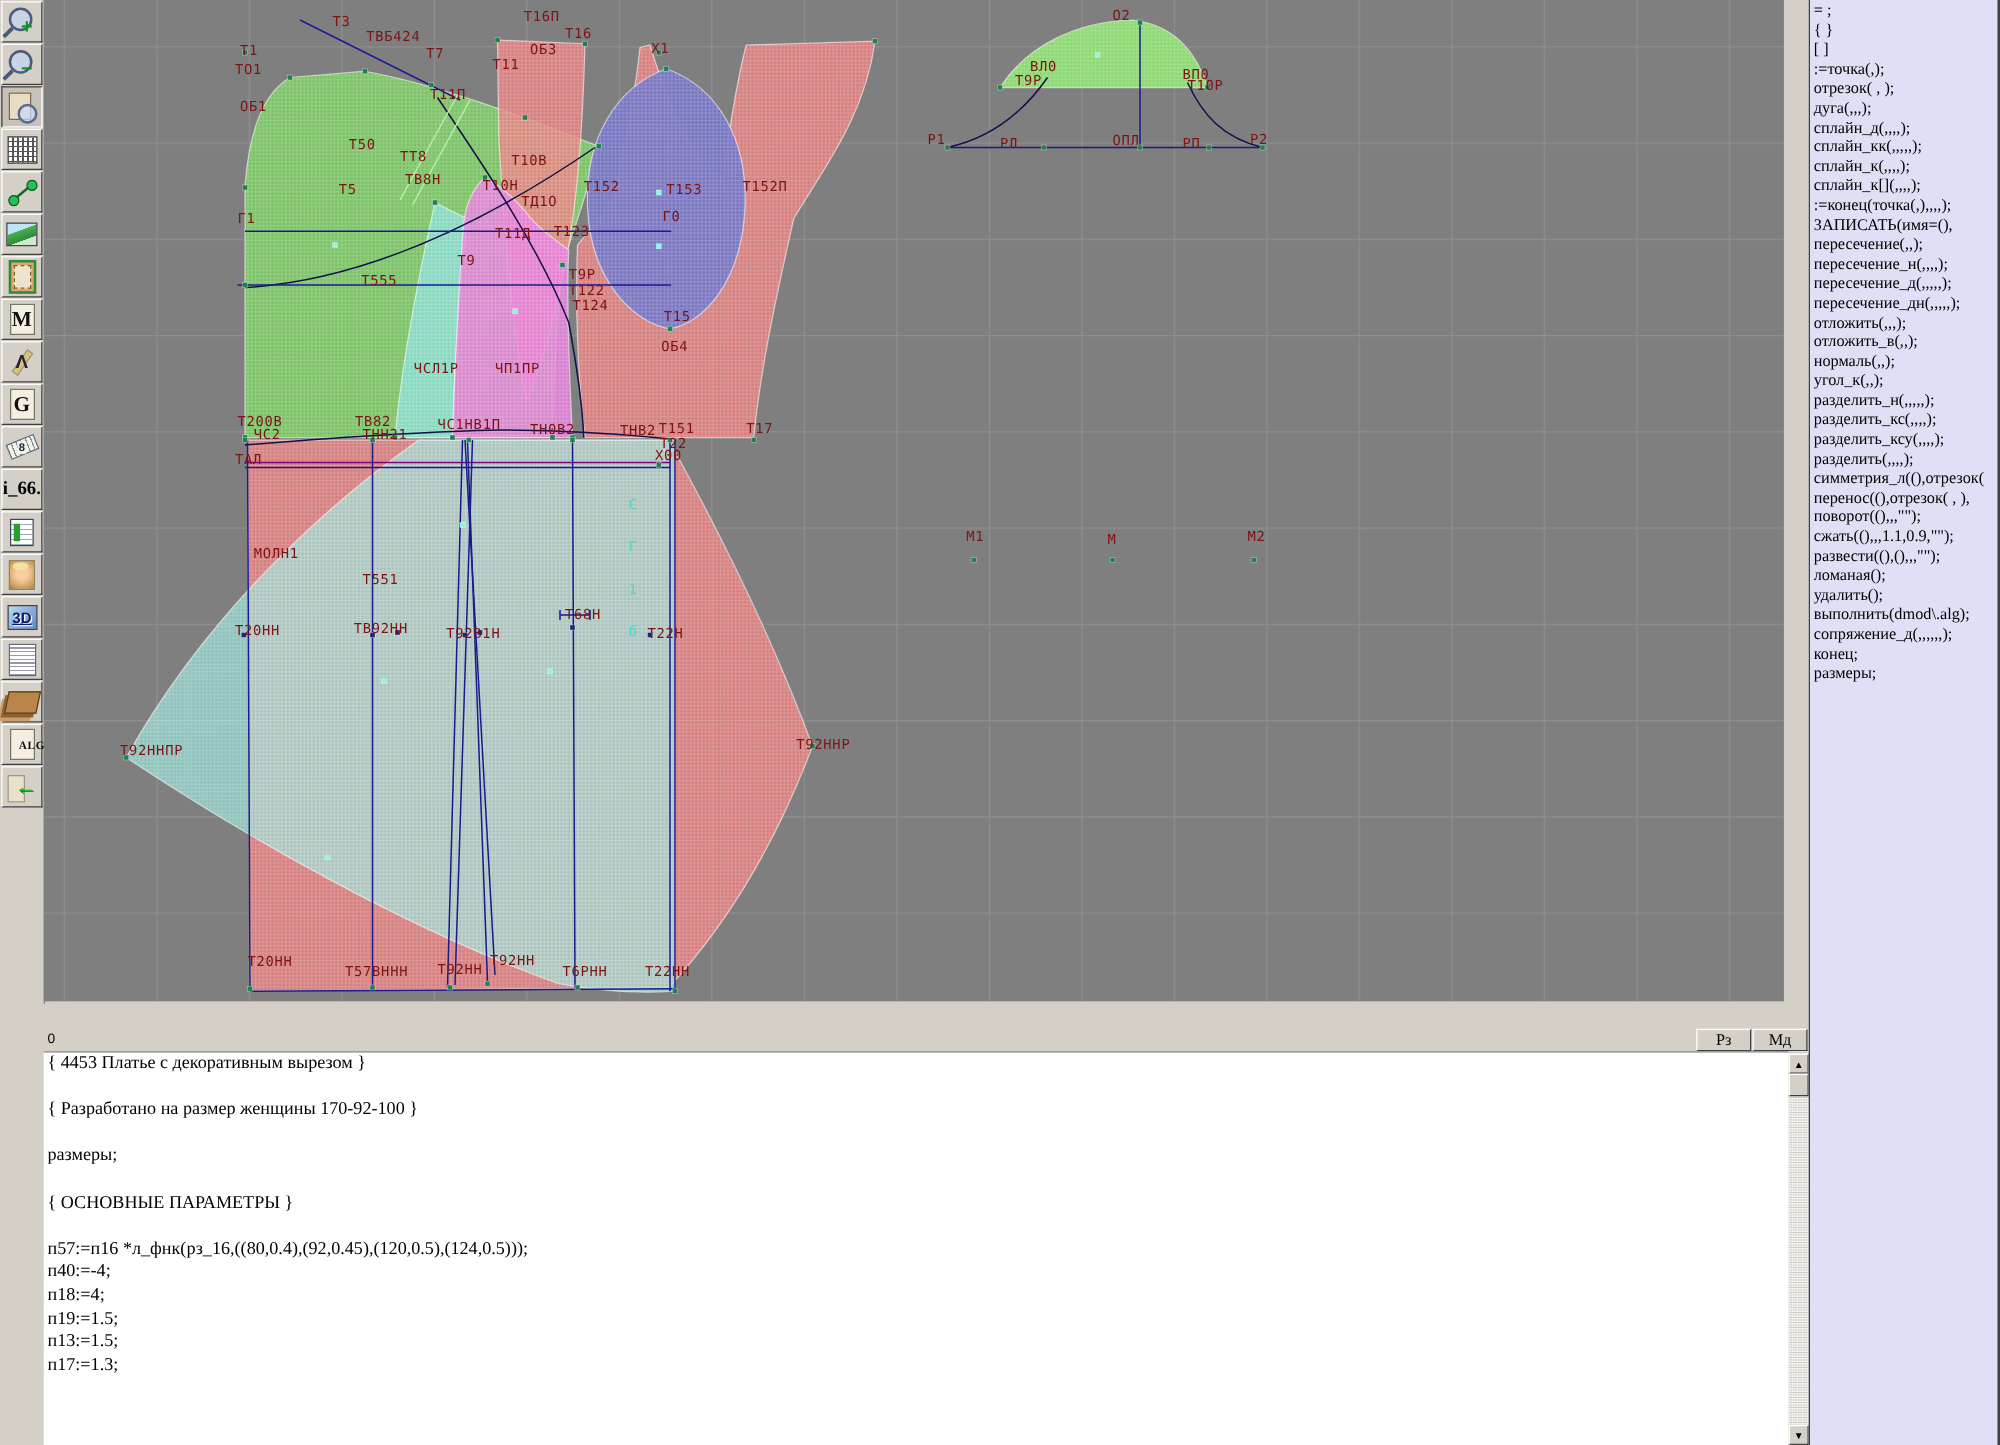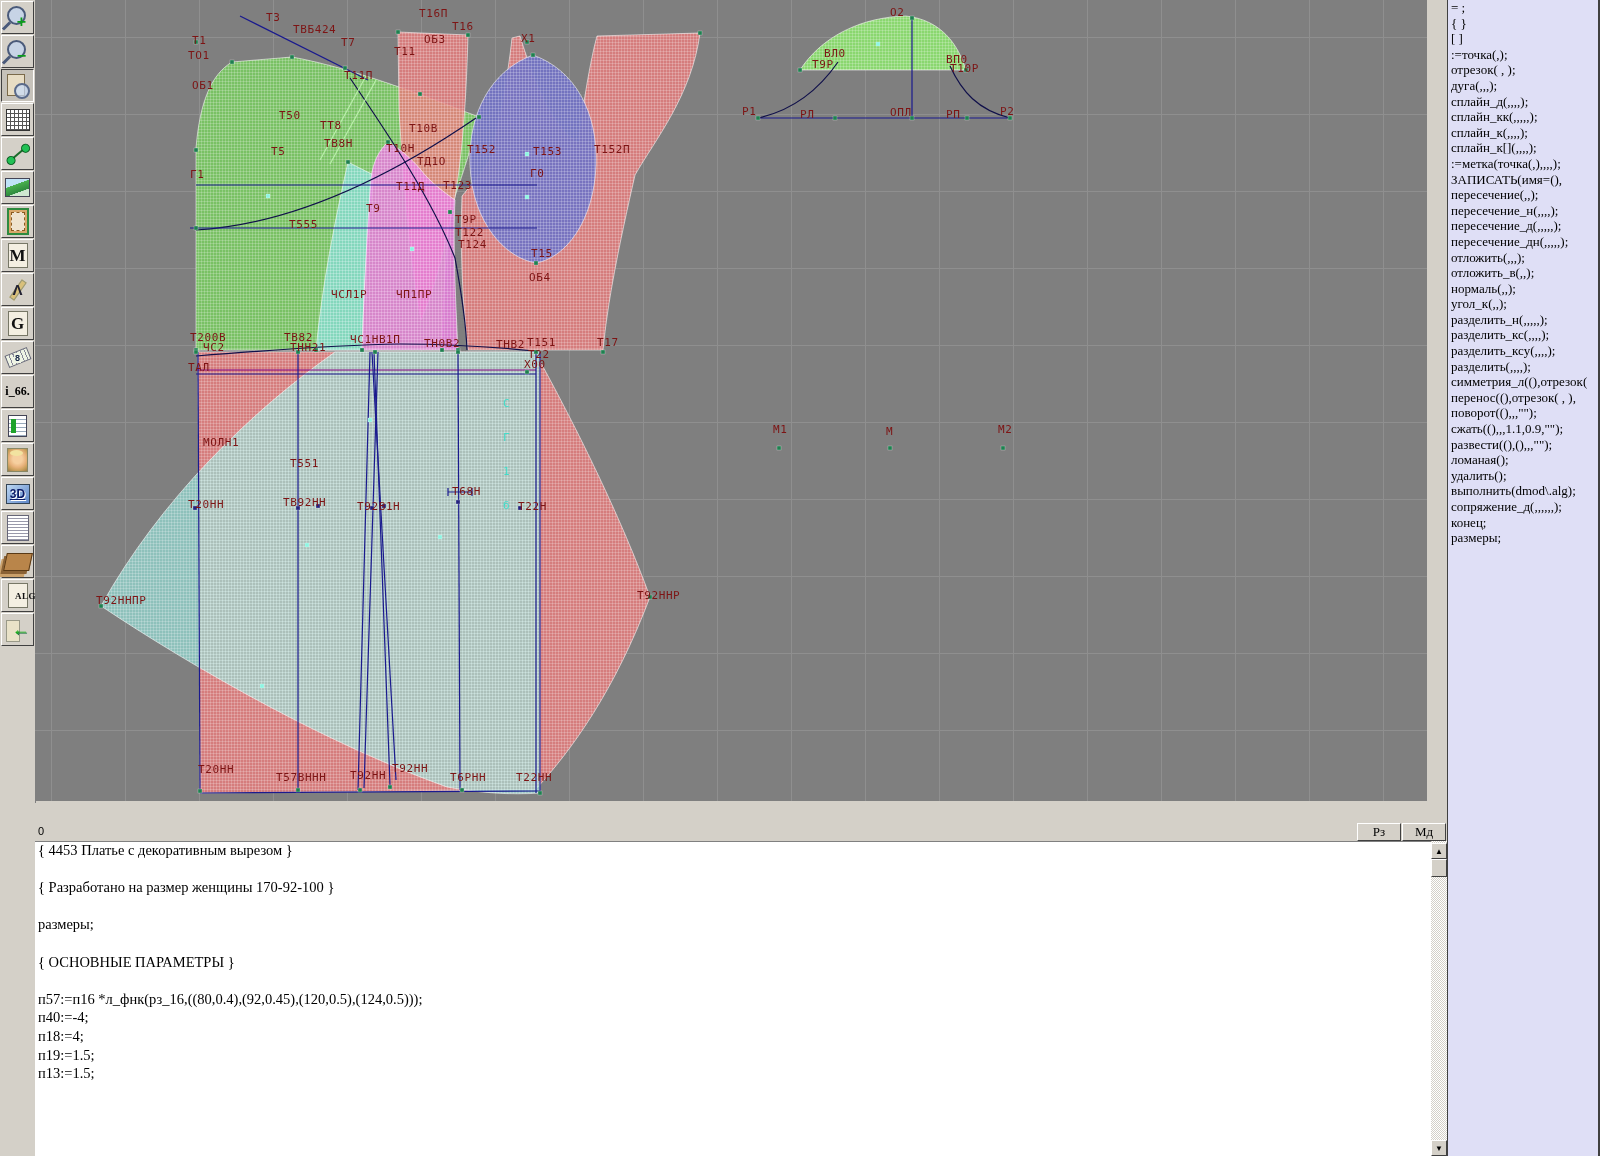--- a/index.html
+++ b/index.html
@@ -32,21 +32,21 @@
      background:linear-gradient(160deg,#bfe3f7 35%,#49b04e 36%,#2e8a3e 70%,#cfe8d0 71%);}
   .i-piece .art{width:18px;height:23px;background:#d9a86c;border:2px solid #2e8a3e;}
   .i-piece .art::after{content:"";position:absolute;inset:2px;border:1px dashed #8a5a20;background:#efe3cf;}
   .i-m .art,.i-g .art,.i-alg .art{width:18px;height:23px;background:#f4efe2;border:1px solid #776;}
   .i-m .gl,.i-g .gl{font-family:"Liberation Serif",serif;font-size:17px;color:#111;}
   .i-draft .art{width:20px;height:4px;background:#d9c07a;transform:rotate(-55deg);border:1px solid #997;}
   .i-draft .gl{font-size:15px;color:#223;}
   .i-ruler .art{width:22px;height:11px;background:#eef4e4;border:1px solid #667;transform:rotate(-22deg);
      background-image:repeating-linear-gradient(90deg,#0000 0 3px,#889 3px 4px);}
   .i-ruler .gl{font-size:9px;color:#124;background:#eef4e4;padding:0 1px;}
-  .i-i66 .gl{font-family:"Liberation Serif",serif;font-size:12px;font-weight:bold;color:#000;}
+  .i-i66 .gl{font-family:"Liberation Serif",serif;font-size:15px;font-weight:bold;color:#000;}
   .i-table .art{width:17px;height:20px;background:#fff;border:1px solid #445;
      background-image:repeating-linear-gradient(#0000 0 3px,#9ab 3px 4px);}
   .i-table .art::before{content:"";position:absolute;left:2px;top:3px;width:5px;height:14px;background:#1fa32a;}
   .i-photo .art{width:19px;height:22px;border:1px solid #886;
      background:radial-gradient(circle at 50% 45%,#f6cf9f 30%,#e8b27c 55%,#caa05c 75%,#9a7a48 100%);}
   .i-photo .art::before{content:"";position:absolute;left:2px;top:1px;width:13px;height:6px;border-radius:50%;background:#f2e3a0;}
   .i-3d .art{width:22px;height:18px;background:linear-gradient(135deg,#bcd7f2,#5f87c9);border:1px solid #345;}
   .i-3d .gl{font-size:12px;color:#0a1a66;text-shadow:1px 1px 0 #fff;text-decoration:underline;}
   .i-text .art{width:20px;height:24px;background:#fff;border:1px solid #667;
      background-image:repeating-linear-gradient(#0000 0 2px,#99a 2px 3px);}
@@ -390,20 +390,21 @@
       <div class="ed-line"></div>
       <div class="ed-line">размеры;</div>
       <div class="ed-line"></div>
       <div class="ed-line">{ ОСНОВНЫЕ ПАРАМЕТРЫ }</div>
       <div class="ed-line"></div>
       <div class="ed-line">п57:=п16 *л_фнк(рз_16,((80,0.4),(92,0.45),(120,0.5),(124,0.5)));</div>
       <div class="ed-line">п40:=-4;</div>
       <div class="ed-line">п18:=4;</div>
       <div class="ed-line">п19:=1.5;</div>
       <div class="ed-line">п13:=1.5;</div>
+      <div class="ed-line">п17:=1.3;</div>
     </div>
 
   <div>
     <div class="sb-track" style="left:1431px;top:841px;width:16px;height:315px;"></div>
     <div class="sb-btn" style="left:1431px;top:843px;width:16px;height:16px;">
         <span>▲</span>
       </div>
     <div class="sb-thumb" style="left:1431px;top:859px;width:16px;height:18px;"></div>
     <div class="sb-btn" style="left:1431px;top:1140px;width:16px;height:16px;">
         <span>▼</span>
@@ -414,21 +415,21 @@
       <div class="sb-line">= ;</div>
       <div class="sb-line">{  }</div>
       <div class="sb-line">[  ]</div>
       <div class="sb-line">:=точка(,);</div>
       <div class="sb-line">отрезок( , );</div>
       <div class="sb-line">дуга(,,,);</div>
       <div class="sb-line">сплайн_д(,,,,);</div>
       <div class="sb-line">сплайн_кк(,,,,,);</div>
       <div class="sb-line">сплайн_к(,,,,);</div>
       <div class="sb-line">сплайн_к[](,,,,);</div>
-      <div class="sb-line">:=метка(точка(,),,,,);</div>
+      <div class="sb-line">:=конец(точка(,),,,,);</div>
       <div class="sb-line">ЗАПИСАТЬ(имя=(),</div>
       <div class="sb-line">пересечение(,,);</div>
       <div class="sb-line">пересечение_н(,,,,);</div>
       <div class="sb-line">пересечение_д(,,,,,);</div>
       <div class="sb-line">пересечение_дн(,,,,,);</div>
       <div class="sb-line">отложить(,,,);</div>
       <div class="sb-line">отложить_в(,,);</div>
       <div class="sb-line">нормаль(,,);</div>
       <div class="sb-line">угол_к(,,);</div>
       <div class="sb-line">разделить_н(,,,,,);</div>

